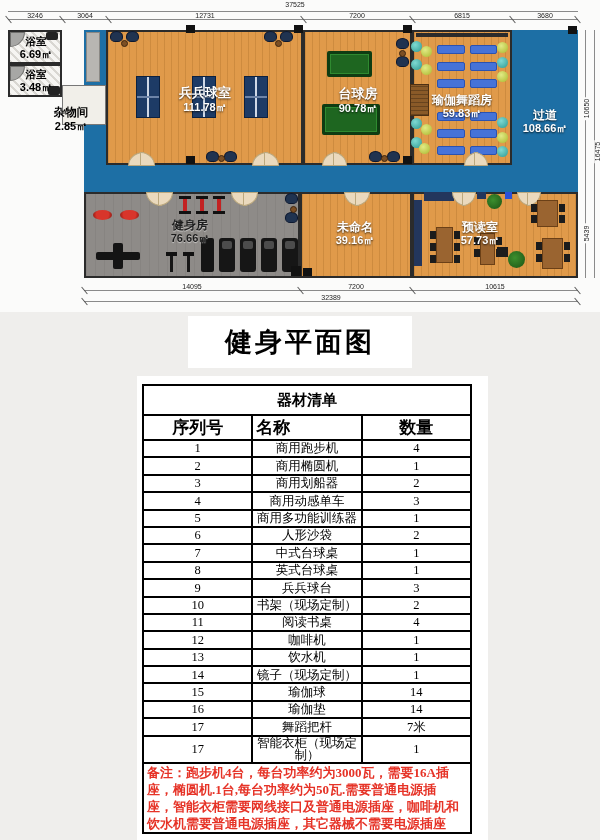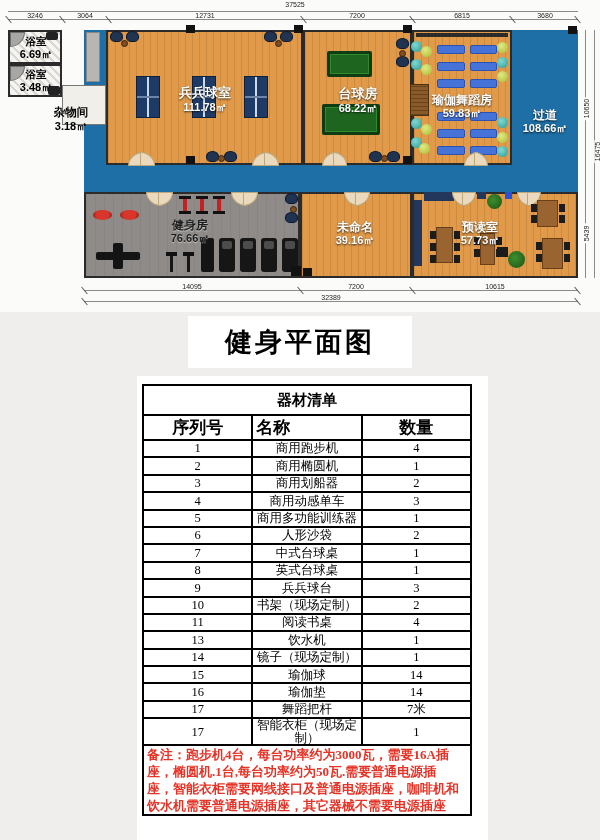--- a/index.html
+++ b/index.html
@@ -221,29 +221,29 @@
   <div class="rlabel blk" style="left:12px;top:35px;width:48px">
     <div>浴室</div>
     <div class="area">6.69㎡</div>
   </div>
   <div class="rlabel blk" style="left:12px;top:68px;width:48px">
     <div>浴室</div>
     <div class="area">3.48㎡</div>
   </div>
   <div class="rlabel blk" style="left:36px;top:106px;width:70px;font-size:11.5px">
     <div>杂物间</div>
-    <div class="area">3.18㎡</div>
+    <div class="area">2.85㎡</div>
   </div>
   <div class="rlabel big" style="left:150px;top:85px;width:110px">
     <div>兵兵球室</div>
     <div class="area">111.78㎡</div>
   </div>
   <div class="rlabel big" style="left:318px;top:86px;width:80px">
     <div>台球房</div>
-    <div class="area">68.22㎡</div>
+    <div class="area">90.78㎡</div>
   </div>
   <div class="rlabel" style="left:412px;top:93px;width:100px">
     <div>瑜伽舞蹈房</div>
     <div class="area">59.83㎡</div>
   </div>
   <div class="rlabel" style="left:514px;top:108px;width:62px">
     <div>过道</div>
     <div class="area">108.66㎡</div>
   </div>
   <div class="rlabel dark" style="left:150px;top:218px;width:80px">
@@ -363,20 +363,25 @@
           <td class="c-no">10</td>
           <td class="c-name">书架（现场定制）</td>
           <td class="c-qty">2</td>
         </tr>
         <tr>
           <td class="c-no">11</td>
           <td class="c-name">阅读书桌</td>
           <td class="c-qty">4</td>
         </tr>
         <tr>
+          <td class="c-no">12</td>
+          <td class="c-name">咖啡机</td>
+          <td class="c-qty">1</td>
+        </tr>
+        <tr>
           <td class="c-no">13</td>
           <td class="c-name">饮水机</td>
           <td class="c-qty">1</td>
         </tr>
         <tr>
           <td class="c-no">14</td>
           <td class="c-name">镜子（现场定制）</td>
           <td class="c-qty">1</td>
         </tr>
         <tr>

